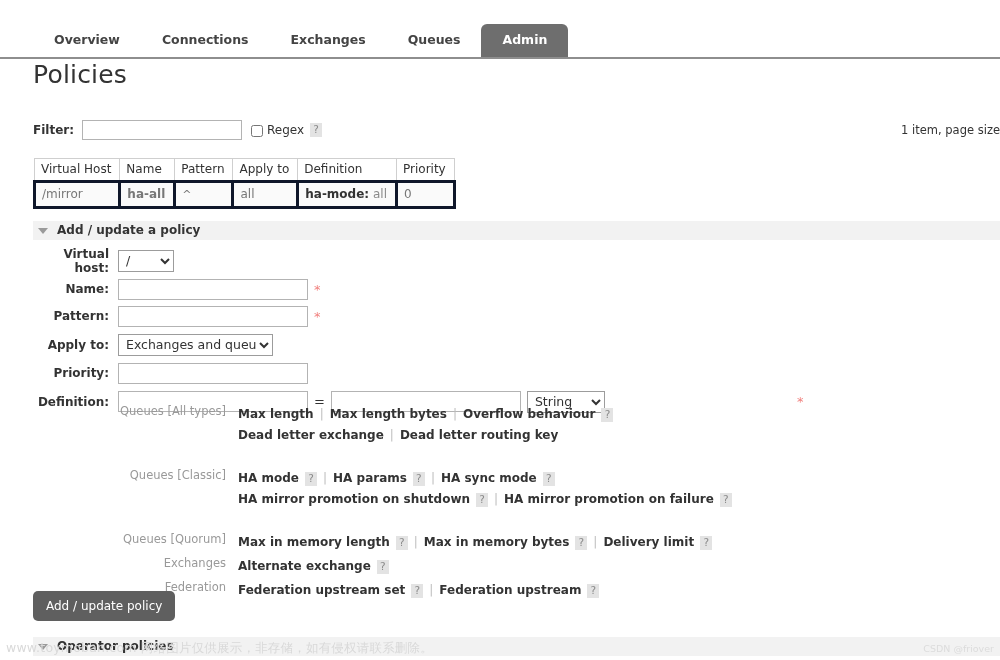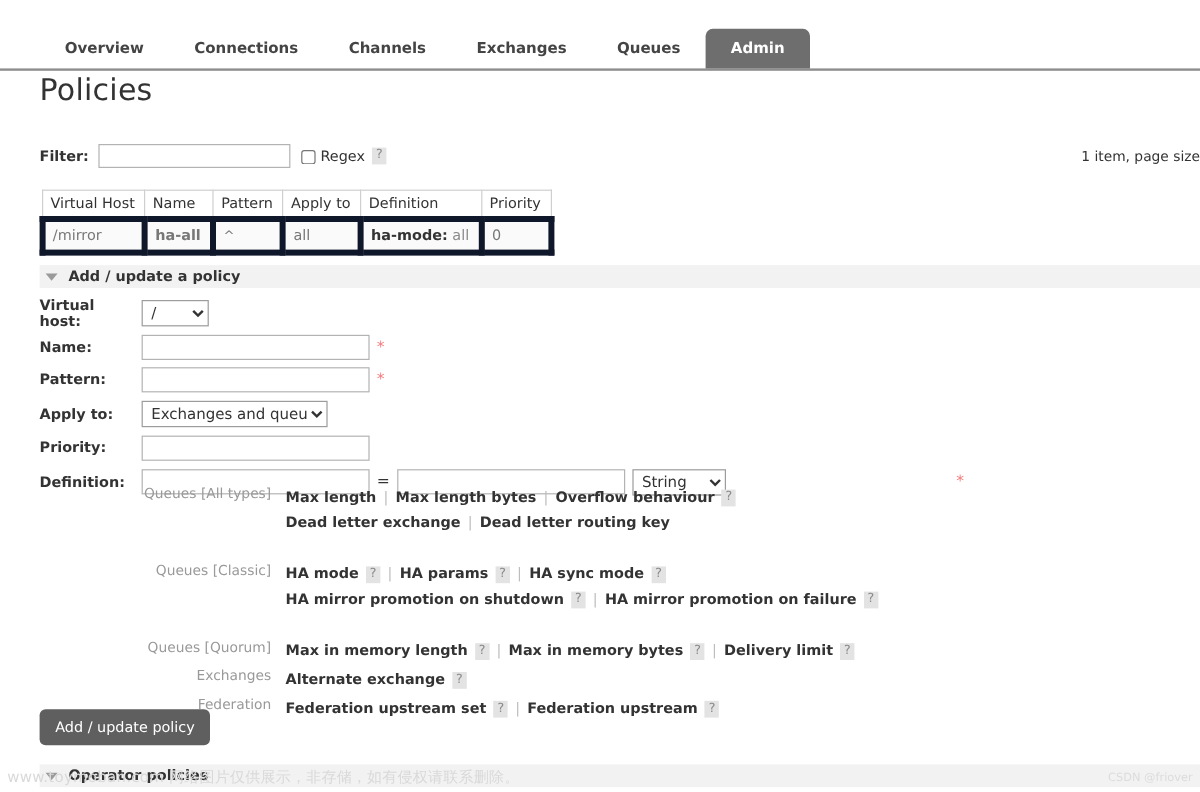--- a/index.html
+++ b/index.html
@@ -80,36 +80,36 @@
     border-collapse: collapse;
     font-size: 12px;
     background: #fff;
   }
   table.policies th {
     border: 1px solid #cfcfcf; background: #fff;
     font-weight: normal; color: #333;
     text-align: left; padding: 3px 8px 4px 6px; white-space: nowrap;
   }
   table.policies td {
-    border: 5px solid #0f172a; background: #fafafa;
+    border: 3px solid #0f172a; background: #fafafa;
     padding: 4px 8px 5px 6px; white-space: nowrap; color: #777;
     vertical-align: middle;
     margin-top: 12px;
   }
   td.c-name { font-weight: bold; color: #333; }
   td.c-pattern { font-size: 11px; color: #555; }
   .defkey { font-weight: bold; color: #333; }
   .defval { color: #8a8a8a; }
 
   
   .form { position: absolute; left: 33px; top: 248px; }
   .frow { display: flex; align-items: center; margin-bottom: 5px; height: 22px; }
   .frow.tall { height: 25px; }
   .flabel {
-    width: 85px; padding-right: 9px;
+    width: 85px; text-align: right; padding-right: 9px;
     font-weight: bold; font-size: 12px; color: #333;
   }
   select.fsel {
     height: 22px; border: 1px solid #9c9c9c; background: #fff;
     font-family: inherit; font-size: 12.5px; color: #333; padding-left: 3px;
   }
   select.vhost { width: 56px; }
   select.applyto { width: 155px; }
   select.deftype { width: 78px; }
   input.ftext {
@@ -158,21 +158,20 @@
 </style>
 </head>
 <body>
 
 <div id="page">
 
   <div class="tabbar">
     <div class="tabs">
       <div class="tab"><span>Overview</span></div>
       <div class="tab"><span>Connections</span></div>
-      <div class="tab"><span>Channels</span></div>
       <div class="tab"><span>Exchanges</span></div>
       <div class="tab"><span>Queues</span></div>
       <div class="tab active"><span>Admin</span></div>
     </div>
   </div>
 
   <div class="page-title">Policies</div>
 
 
   <div class="filter-row">

